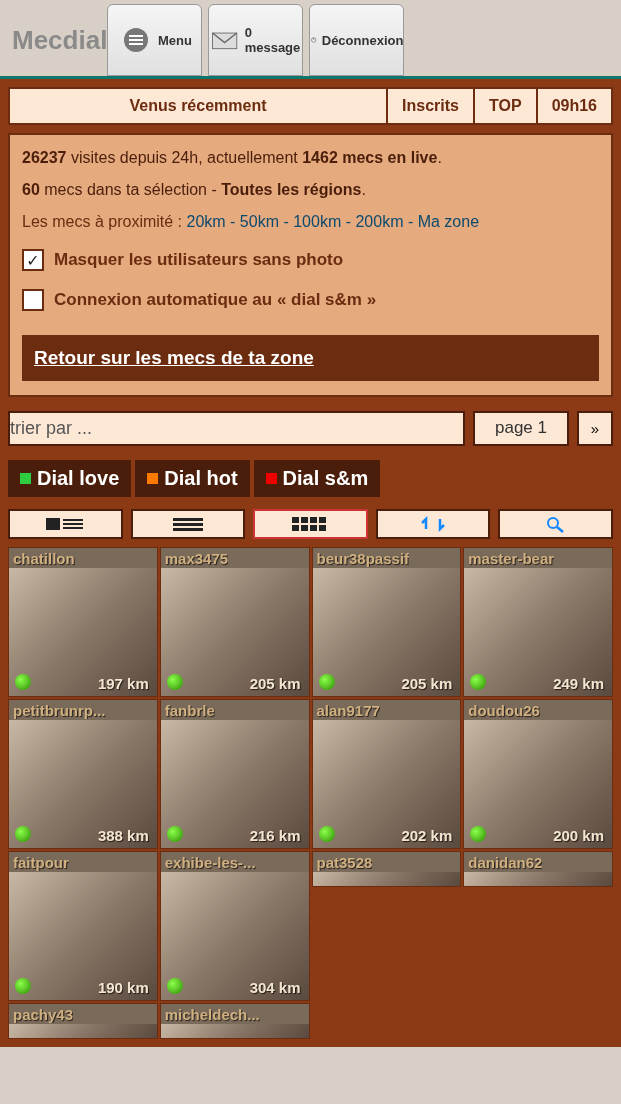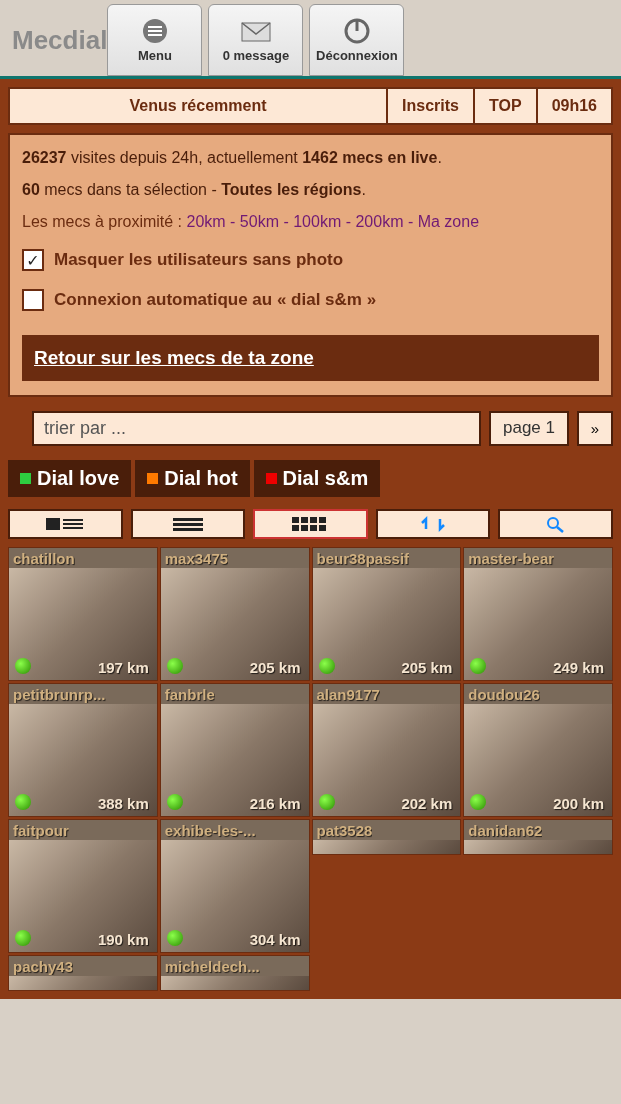--- a/index.html
+++ b/index.html
@@ -27,21 +27,21 @@
     gap: 6px;
     align-items: flex-end;
   }
   .header-btn {
     width: 95px;
     height: 72px;
     background: linear-gradient(#f5f5f5,#e0e0e0);
     border: 1px solid #999;
     border-radius: 6px 6px 0 0;
     display: flex;
-    flex-direction: column;
+    flex-direction: row;
     align-items: center;
     justify-content: center;
     gap: 4px;
     cursor: pointer;
     font-size: 13px;
     font-weight: bold;
     color: #333;
   }
   .header-btn svg { width: 36px; height: 26px; }
   .main {
@@ -71,21 +71,21 @@
   .tab:last-child { border-right: none; color:#6b2c10;}
   .info-box {
     background: #e6aa7f;
     border: 2px solid #6b2c10;
     padding: 14px 12px;
     color: #4a1e0a;
     font-size: 16px;
   }
   .info-box p { margin-bottom: 14px; }
   .info-box .prox { color: #6b2c10; }
-  .info-box a { color: #701a75; text-decoration: none; }
+  .info-box a { color: #0c4a6e; text-decoration: none; }
   .checkbox-row {
     display: flex;
     align-items: center;
     gap: 10px;
     margin: 18px 0;
   }
   .cb {
     width: 22px;
     height: 22px;
     background: #fff;
@@ -116,27 +116,26 @@
   }
   .row2 {
     display: flex;
     gap: 8px;
     margin: 14px 0;
   }
   .sort {
     flex: 1;
     background: #fde8d6;
     border: 2px solid #4a1e0a;
-    padding: 5px 10px;
+    padding: 5px 0;
     font-size: 18px;
     color: #555;
-    margin-left: 24px;
   }
   .page-sel {
-    width: 80px;
+    width: 96px;
     background: #fde8d6;
     border: 2px solid #4a1e0a;
     padding: 5px 6px;
     font-size: 17px;
     color: #333;
     text-align: center;
   }
   .next-btn {
     width: 36px;
     background: #fde8d6;
@@ -186,21 +185,21 @@
   }
   .view-btn.active { border-color: #c33; }
   .view-btn svg { width: 42px; height: 18px; }
   .grid {
     display: grid;
     grid-template-columns: repeat(4, 1fr);
     gap: 2px;
   }
   .card {
     position: relative;
-    height: 134px;
+    height: 150px;
     background: #7a6a5a;
     overflow: hidden;
     border: 1px solid #6b2c10;
     cursor: pointer;
   }
   .card .uname {
     position: absolute;
     top: 2px;
     left: 4px;
     color: #d0b080;

